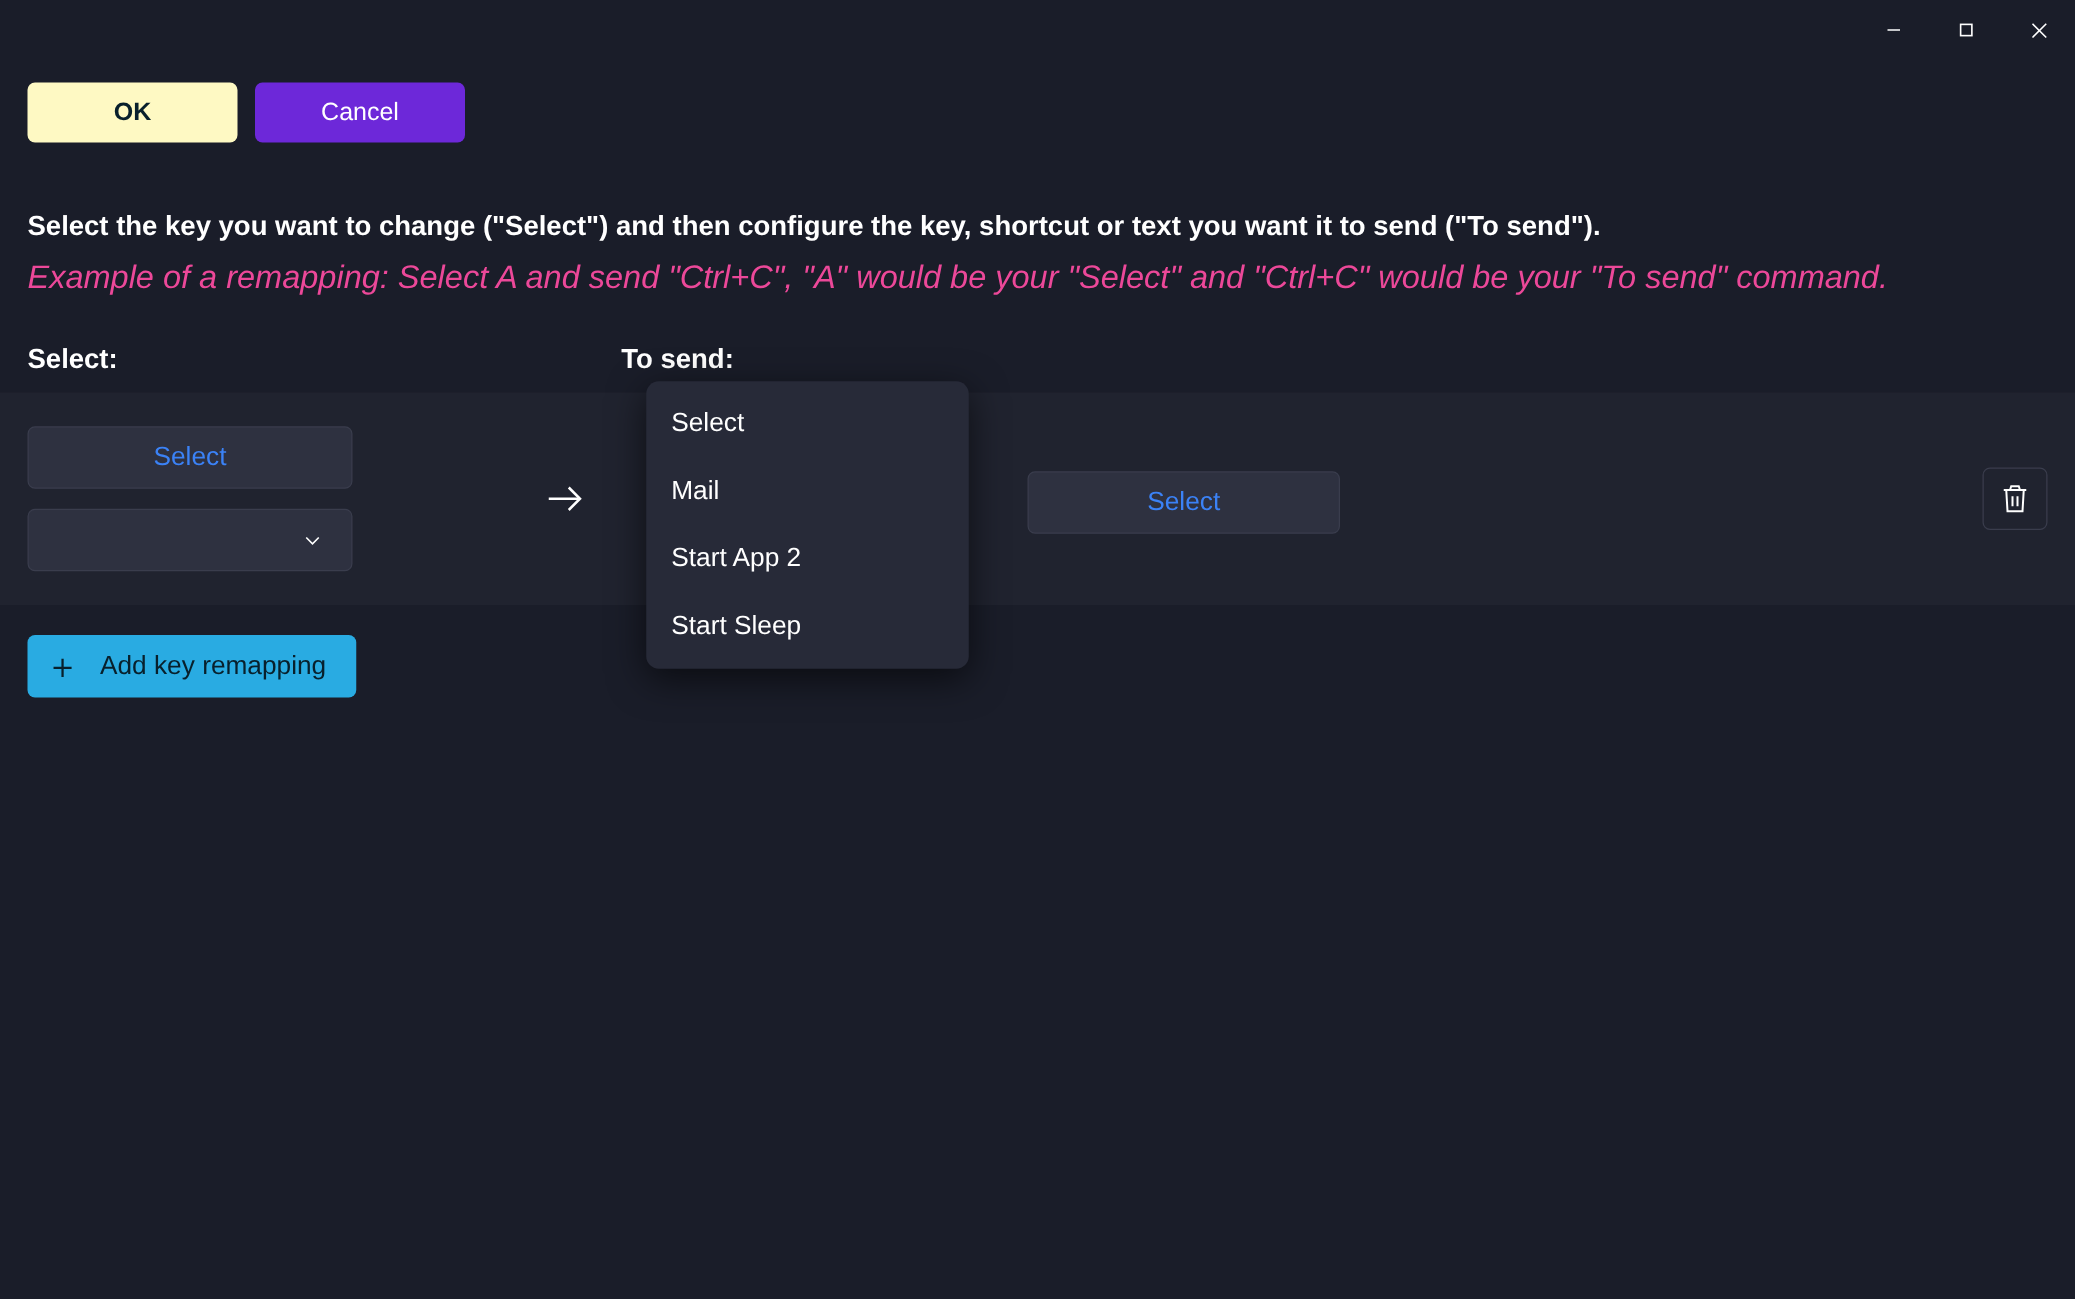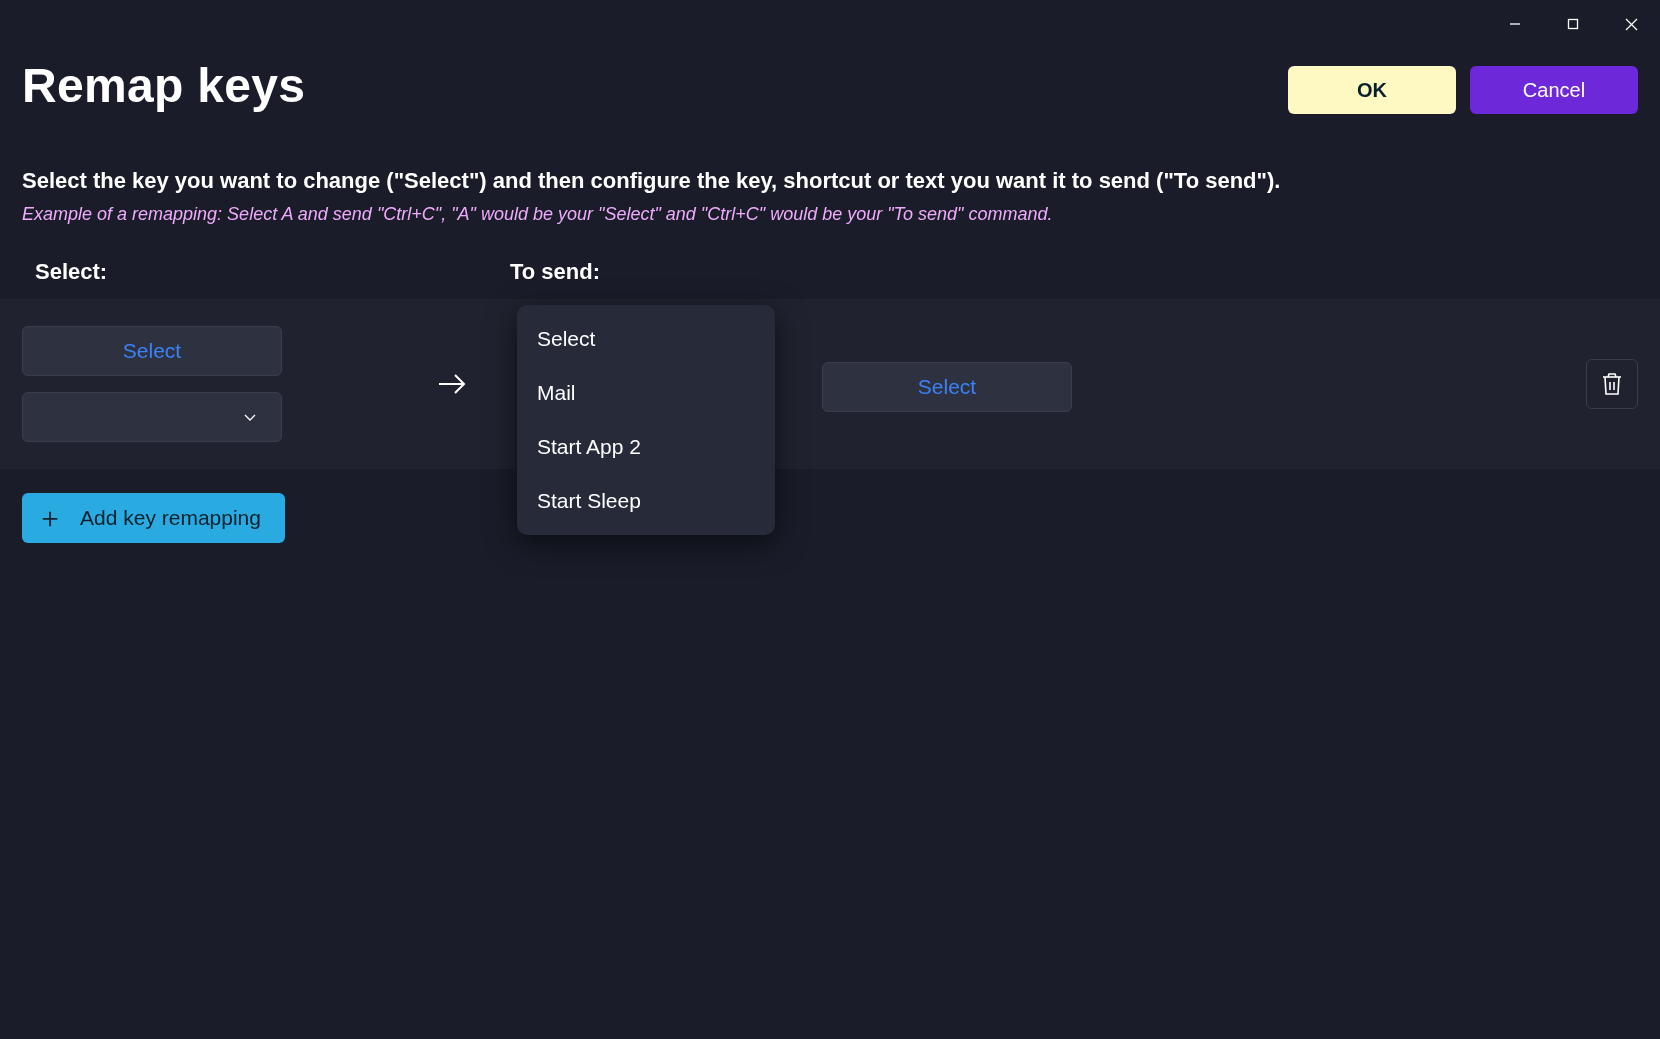--- a/index.html
+++ b/index.html
@@ -72,33 +72,33 @@
   }
   .instructions {
     padding: 50px 22px 0 22px;
   }
   .instr-main {
     font-size: 22px;
     font-weight: 600;
     line-height: 1.5;
   }
   .instr-example {
-    font-size: 18px;
+    font-size: 26px;
     font-style: italic;
     font-weight: 400;
     line-height: 1.9;
-    color: #f0abfc;
+    color: #ec4899;
   }
   .columns-header {
     display: flex;
     padding: 28px 22px 14px 22px;
     font-size: 22px;
     font-weight: 600;
   }
-  .col-select { width: 475px; margin-left: 13px; }
+  .col-select { width: 475px; }
   .col-tosend { flex: 1; }
   .mapping-row {
     background: #20232f;
     display: flex;
     align-items: center;
     padding: 20px 22px;
     position: relative;
     min-height: 170px;
   }
   .col-left {
@@ -234,21 +234,20 @@
     </div>
     <div class="win-btn">
       <svg width="13" height="13">
           <line x1="1" y1="1" x2="12" y2="12" stroke-width="1.3"></line>
           <line x1="12" y1="1" x2="1" y2="12" stroke-width="1.3"></line>
         </svg>
     </div>
   </div>
 
   <div class="header-row">
-    <h1 class="page-title">Remap keys</h1>
     <div class="action-buttons">
       <div class="btn btn-ok">OK</div>
       <div class="btn btn-cancel">Cancel</div>
     </div>
   </div>
 
   <div class="instructions">
     <p class="instr-main">Select the key you want to change ("Select") and then configure the key, shortcut or text you want it to send ("To send").</p>
     <p class="instr-example">Example of a remapping: Select A and send "Ctrl+C", "A" would be your "Select" and "Ctrl+C" would be your "To send" command.</p>
   </div>

